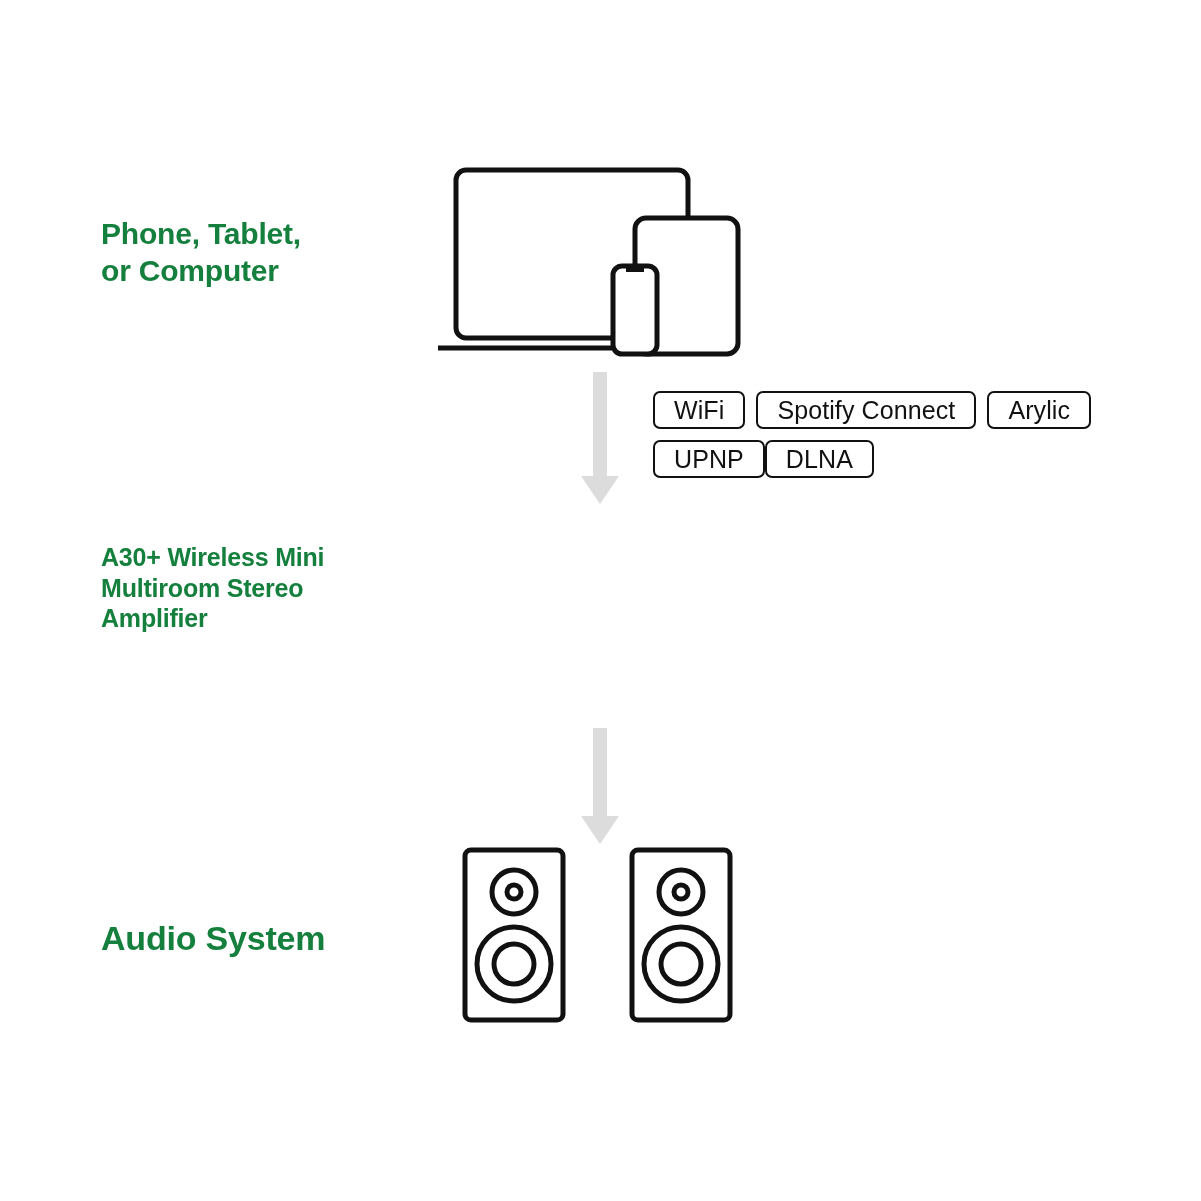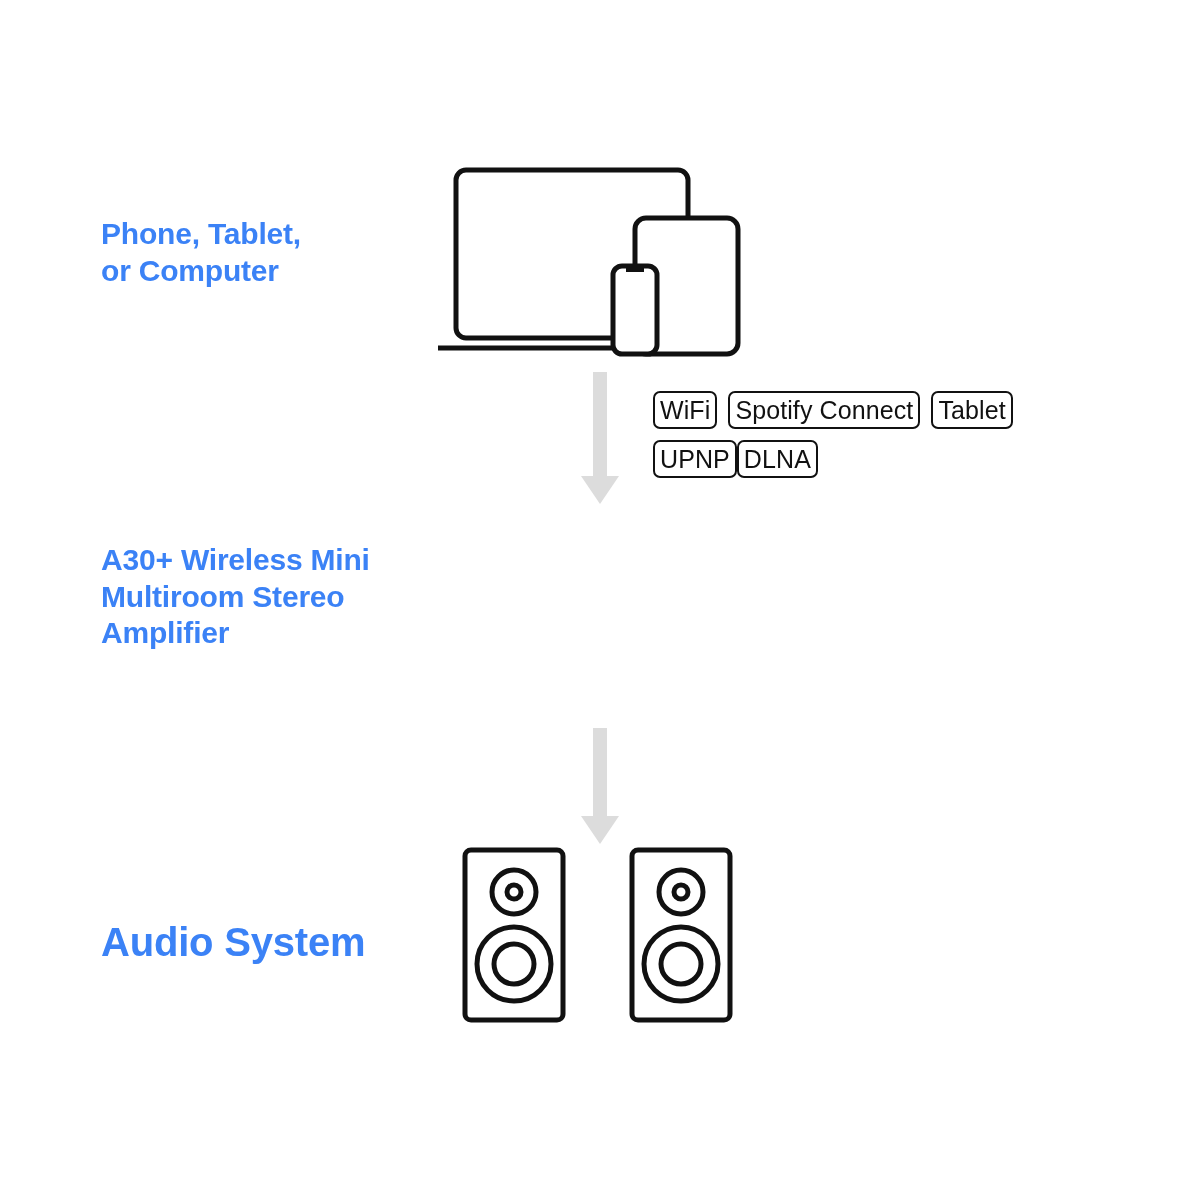--- a/index.html
+++ b/index.html
@@ -17,42 +17,42 @@
     width: 1201px;
     height: 1201px;
     background: #ffffff;
     overflow: hidden;
   }
 
   
   .section-label {
     position: absolute;
     font-weight: bold;
-    color: #3b82f6;
+    color: #15803d;
     line-height: 1.22;
     letter-spacing: -0.2px;
     white-space: pre-line;
   }
   #label-devices {
     left: 101px;
     top: 216px;
     width: 400px;
     font-size: 30px;
   }
   #label-amp {
     left: 101px;
     top: 542px;
     width: 400px;
-    font-size: 30px;
+    font-size: 25px;
   }
   #label-audio {
     left: 101px;
     top: 918px;
     width: 400px;
-    font-size: 40px;
+    font-size: 34px;
   }
 
   
   .svg-holder {
     position: absolute;
   }
   #devices-art   { left: 432px; top: 160px;  width: 350px;  height: 200px; }
   #amp-art       { left: 480px; top: 512px;  width: 240px;  height: 172px; }
   #speakers-art  { left: 455px; top: 845px;  width: 295px;  height: 180px; }
   #arrow-one     { left: 575px; top: 372px;  width: 50px;   height: 136px; }
@@ -65,21 +65,21 @@
     align-items: center;
     justify-content: center;
     box-sizing: border-box;
     border: 2px solid #111111;
     border-radius: 7px;
     background: #ffffff;
     color: #111111;
     font-size: 25px;
     font-weight: 400;
     line-height: 1;
-    padding: 0 5px;
+    padding: 0 19px;
     height: 38px;
     white-space: nowrap;
     letter-spacing: 0.1px;
   }
 
   .badge-row { position: absolute; display: flex; }
   #badge-row-1 { left: 653px; top: 391px; gap: 11px; }
   #badge-row-2 { left: 653px; top: 440px; }
   .badge-row .badge { position: relative; }
 
@@ -111,21 +111,21 @@
 
   <div class="svg-holder" id="arrow-one">
     <svg width="50" height="136" viewBox="0 0 50 136" xmlns="http://www.w3.org/2000/svg">
       <path d="M 18 0 L 32 0 L 32 104 L 44 104 L 25 132 L 6 104 L 18 104 Z" fill="#dcdcdc"></path>
     </svg>
   </div>
 
   <div class="badge-row" id="badge-row-1">
     <span class="badge">WiFi</span>
     <span class="badge">Spotify Connect</span>
-    <span class="badge">Tablet</span>
+    <span class="badge">Arylic</span>
   </div>
 
   <div class="badge-row" id="badge-row-2">
     <span class="badge">UPNP</span>
     <span class="badge">DLNA</span>
   </div>
 
   <div class="section-label" id="label-amp">A30+ Wireless Mini
 Multiroom Stereo
 Amplifier</div>

